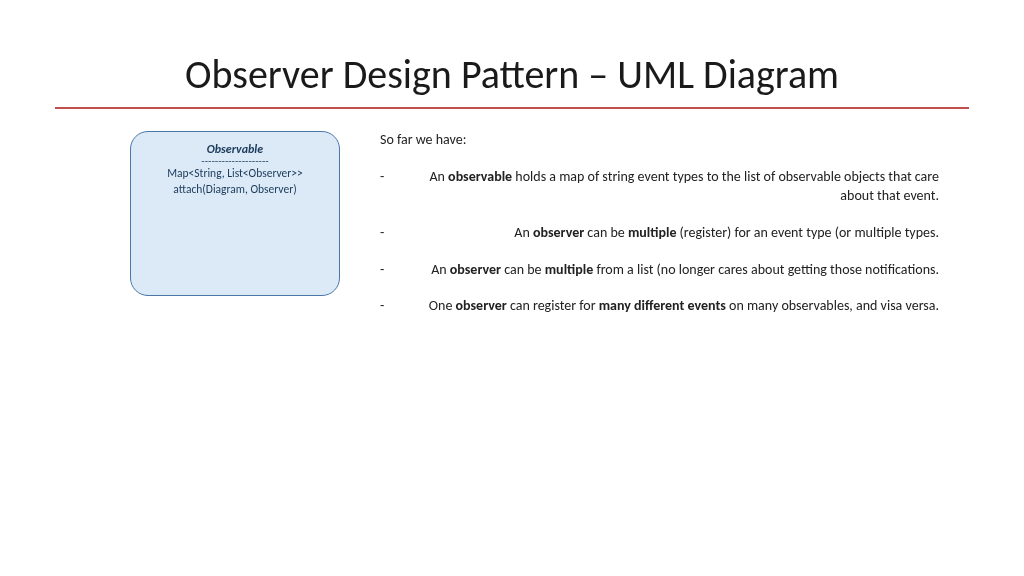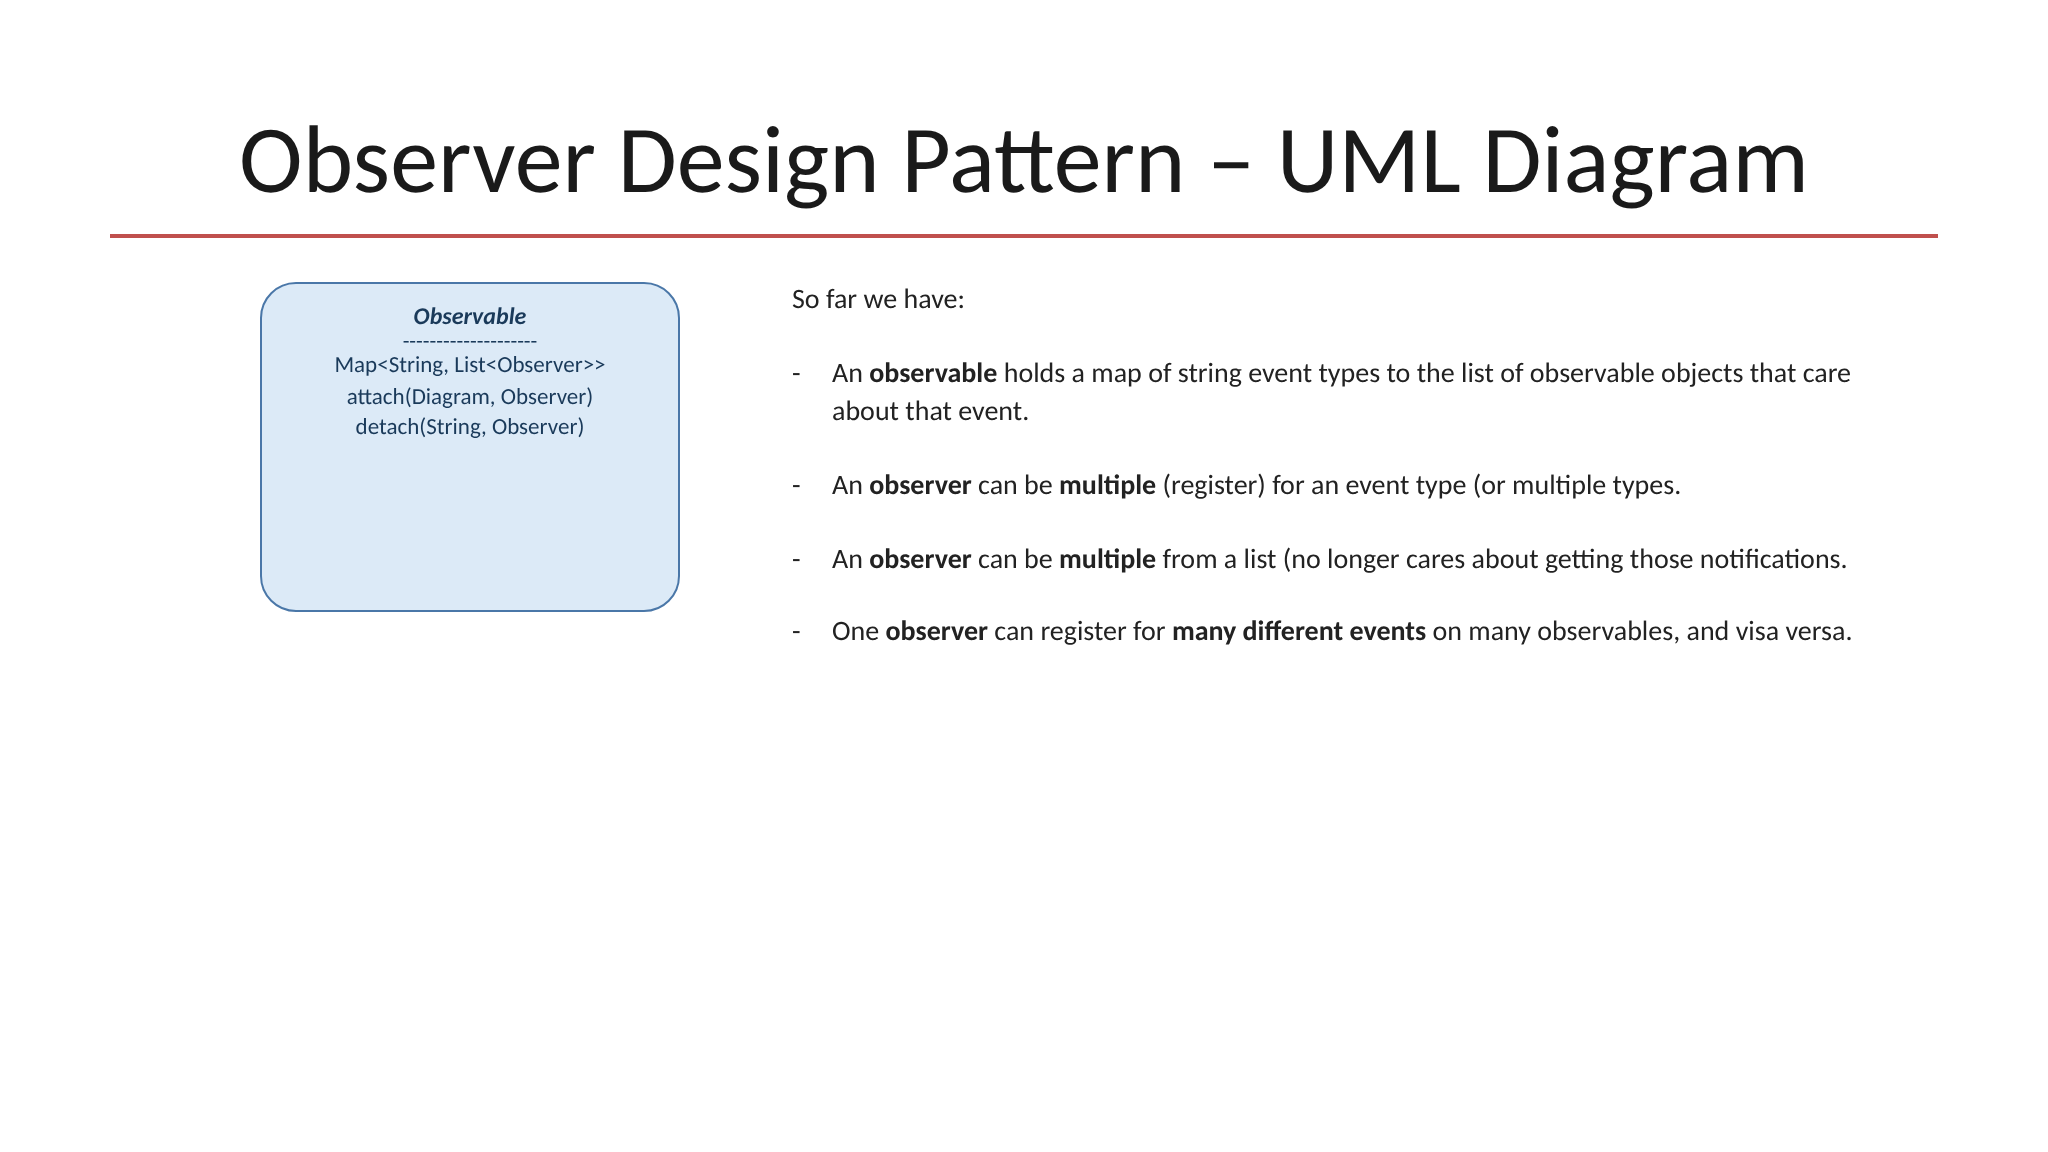--- a/index.html
+++ b/index.html
@@ -8,34 +8,34 @@
       height: 576px;
       background: #ffffff;
       font-family: Calibri, "Segoe UI", Arial, sans-serif;
       color: #222;
       overflow: hidden;
     }
     .slide {
       padding: 50px 55px 30px 55px;
     }
     .title {
-      font-size: 48px;
+      font-size: 40px;
       font-weight: 400;
       color: #1a1a1a;
       text-align: center;
       margin-bottom: 8px;
     }
     .divider {
       border: none;
       border-top: 2px solid #c0504d;
       margin-bottom: 22px;
     }
     .content {
       display: flex;
-      gap: 56px;
+      gap: 40px;
     }
     .left {
       flex: 0 0 auto;
       padding-left: 75px;
     }
     .uml-box {
       width: 210px;
       height: 165px;
       background: #dceaf7;
       border: 1px solid #4a77a8;
@@ -65,20 +65,21 @@
       font-size: 14px;
       line-height: 1.35;
       color: #222;
       padding-right: 30px;
     }
     .lead {
       margin-bottom: 18px;
     }
     .bullets {
       list-style: none;
+      text-align: right;
     }
     .bullets li {
       position: relative;
       padding-left: 20px;
       margin-bottom: 18px;
     }
     .bullets li::before {
       content: "-";
       position: absolute;
       left: 0;
@@ -93,21 +94,20 @@
 <div class="slide">
   <h1 class="title">Observer Design Pattern – UML Diagram</h1>
   <hr class="divider">
   <div class="content">
     <div class="left">
       <div class="uml-box">
         <div class="uml-title">Observable</div>
         <div class="uml-sep">--------------------</div>
         <div class="uml-line">Map&lt;String, List&lt;Observer&gt;&gt;</div>
         <div class="uml-line">attach(Diagram, Observer)</div>
-        <div class="uml-line">detach(String, Observer)</div>
       </div>
     </div>
     <div class="right">
       <p class="lead">So far we have:</p>
       <ul class="bullets">
         <li>
           <span>An </span><span class="b">observable</span><span> holds a map of string event types to the list of observable objects that care about that event.</span>
         </li>
         <li>
           <span>An </span><span class="b">observer</span><span> can be </span><span class="b">multiple</span><span> (register) for an event type (or multiple types.</span>

